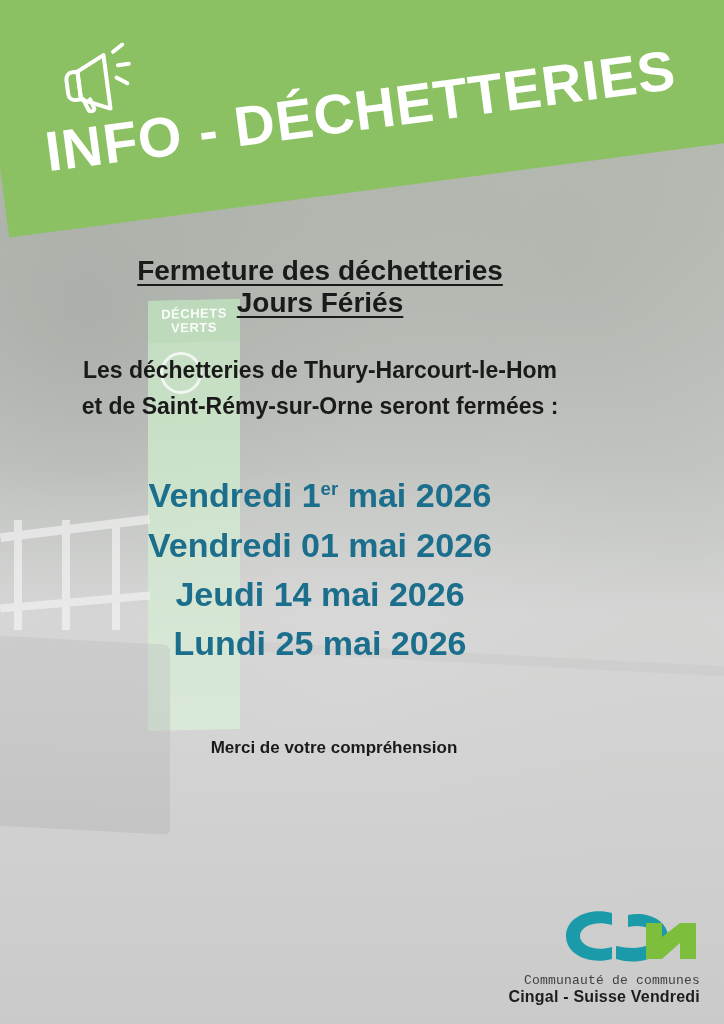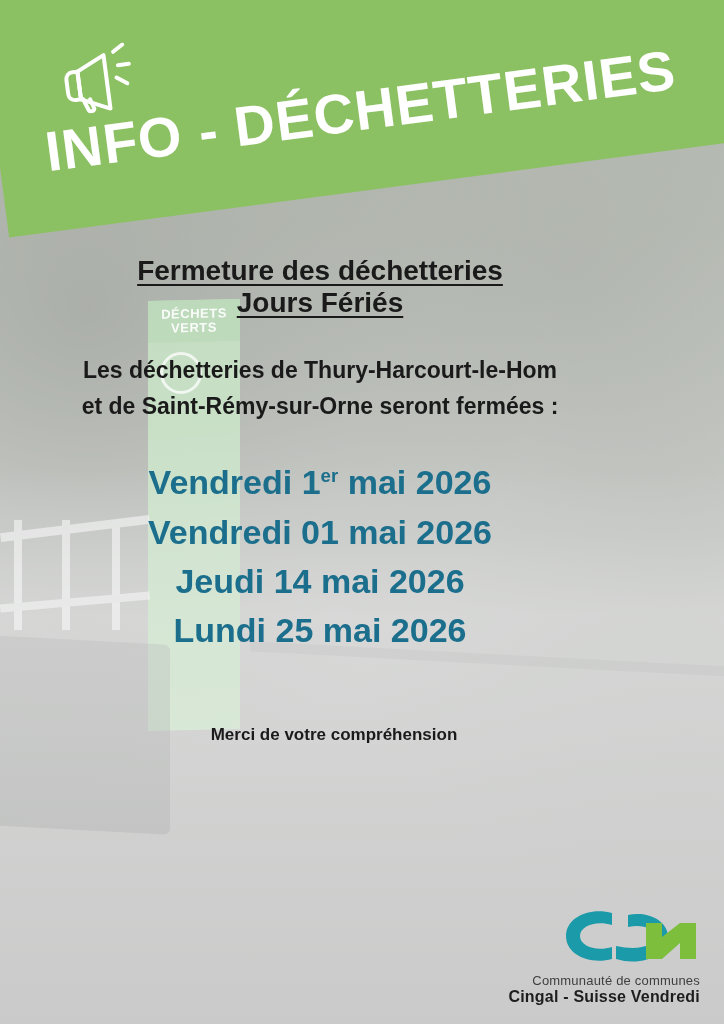--- a/index.html
+++ b/index.html
@@ -195,21 +195,21 @@
   .heading2 { }
 
   .intro {
     margin-top: 34px;
     font-size: 23px;
     font-weight: bold;
     line-height: 1.55;
   }
 
   .dates {
-    margin-top: 34px;
+    margin-top: 47px;
     color: #1f6f8b;
   }
   .date-line {
     font-size: 34px;
     font-weight: bold;
     line-height: 1.45;
     color: #1b6e8c;
   }
   .date-line sup {
     font-size: 0.55em;
@@ -231,20 +231,21 @@
     text-align: right;
   }
   .logo-mark {
     height: 66px;
     margin-bottom: 4px;
   }
   .logo-line1 {
     font-size: 13px;
     color: #3f3f3f;
     letter-spacing: .2px;
+    font-family: Liberation Mono, monospace;
   }
   .logo-line2 {
     font-size: 16px;
     font-weight: bold;
     color: #1d1d1d;
     letter-spacing: .2px;
   }
 </style>
 </head>
 <body>

